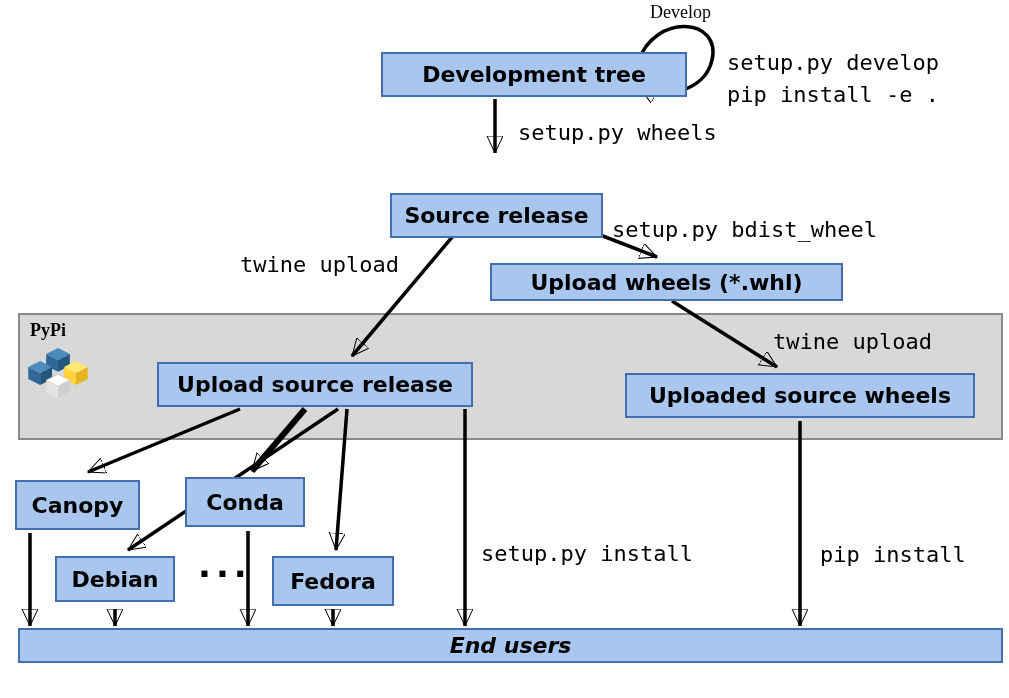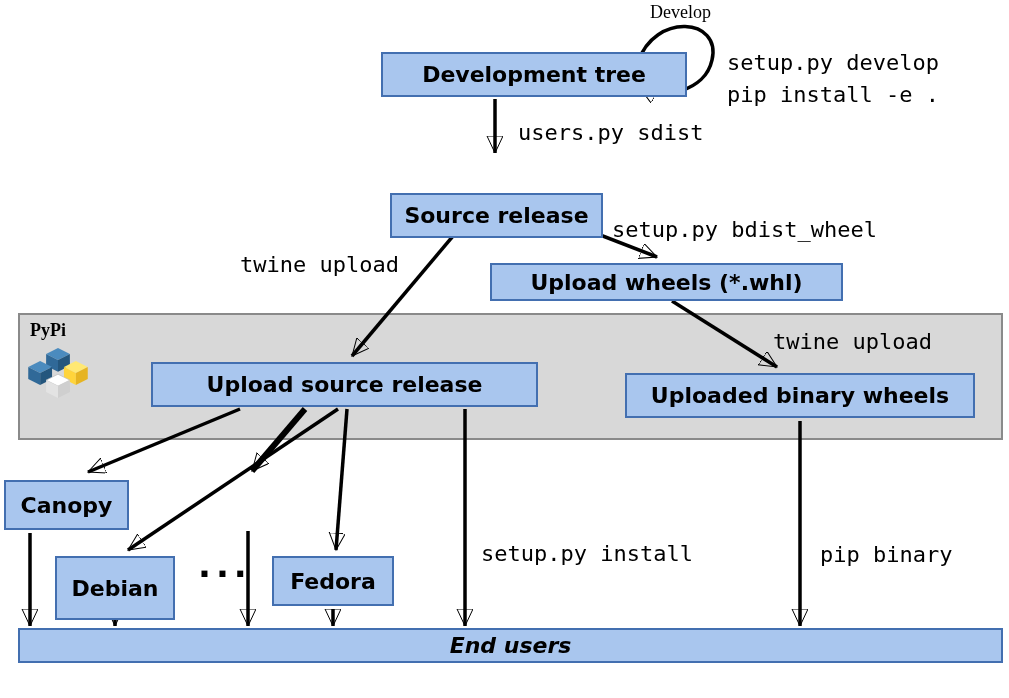--- a/index.html
+++ b/index.html
@@ -113,32 +113,33 @@
     <line x1="30" y1="533" x2="30" y2="626" stroke-width="3.5" marker-end="url(#ah)"></line>
     <line x1="248" y1="531" x2="248" y2="626" stroke-width="3.5" marker-end="url(#ah)"></line>
     <line x1="115" y1="609" x2="115" y2="626" stroke-width="3.5" marker-end="url(#ah)"></line>
     <line x1="333" y1="609" x2="333" y2="626" stroke-width="3.5" marker-end="url(#ah)"></line>
     <line x1="800" y1="421" x2="800" y2="626" stroke-width="3.5" marker-end="url(#ah)"></line>
   </svg>
 
   <div class="node" style="left:360px; top:52px;  width:306px; height:45px;margin-left:21px;">Development tree</div>
   <div class="node" style="left:390px; top:157px; width:213px; height:45px;margin-top:36px;">Source release</div>
   <div class="node" style="left:490px; top:263px; width:353px; height:38px;">Upload wheels (*.whl)</div>
-  <div class="node" style="left:151px; top:362px; width:387px; height:45px;">Upload source release</div>
-  <div class="node" style="left:625px; top:373px; width:350px; height:45px;">Uploaded binary wheels</div>
-  <div class="node" style="left:4px;  top:480px; width:125px; height:50px;">Canopy</div>
-  <div class="node" style="left:55px;  top:556px; width:120px; height:64px;">Debian</div>
+  <div class="node" style="left:157px; top:362px; width:316px; height:45px;">Upload source release</div>
+  <div class="node" style="left:625px; top:373px; width:350px; height:45px;">Uploaded source wheels</div>
+  <div class="node" style="left:15px;  top:480px; width:125px; height:50px;">Canopy</div>
+  <div class="node" style="left:185px; top:477px; width:120px; height:50px;">Conda</div>
+  <div class="node" style="left:55px;  top:556px; width:120px; height:46px;">Debian</div>
   <div class="node" style="left:272px; top:556px; width:122px; height:50px;">Fedora</div>
   <div class="node" style="left:18px;  top:628px; width:985px; height:35px;font-style:italic;">End users</div>
 
   <div class="dots">...</div>
 
   <div class="label" style="left:650px; top:2px;">Develop</div>
   <div class="label mono" style="left:727px; top:50px;">setup.py develop</div>
   <div class="label mono" style="left:727px; top:82px;">pip install -e .</div>
-  <div class="label mono" style="left:518px; top:120px;">users.py sdist</div>
+  <div class="label mono" style="left:518px; top:120px;">setup.py wheels</div>
   <div class="label mono" style="left:240px; top:252px;">twine upload</div>
   <div class="label mono" style="left:612px; top:217px;">setup.py bdist_wheel</div>
   <div class="label mono" style="left:773px; top:329px;">twine upload</div>
   <div class="label mono" style="left:481px; top:541px;">setup.py install</div>
-  <div class="label mono" style="left:820px; top:542px;">pip binary</div>
+  <div class="label mono" style="left:820px; top:542px;">pip install</div>
 
 </div>
 
 </body></html>

